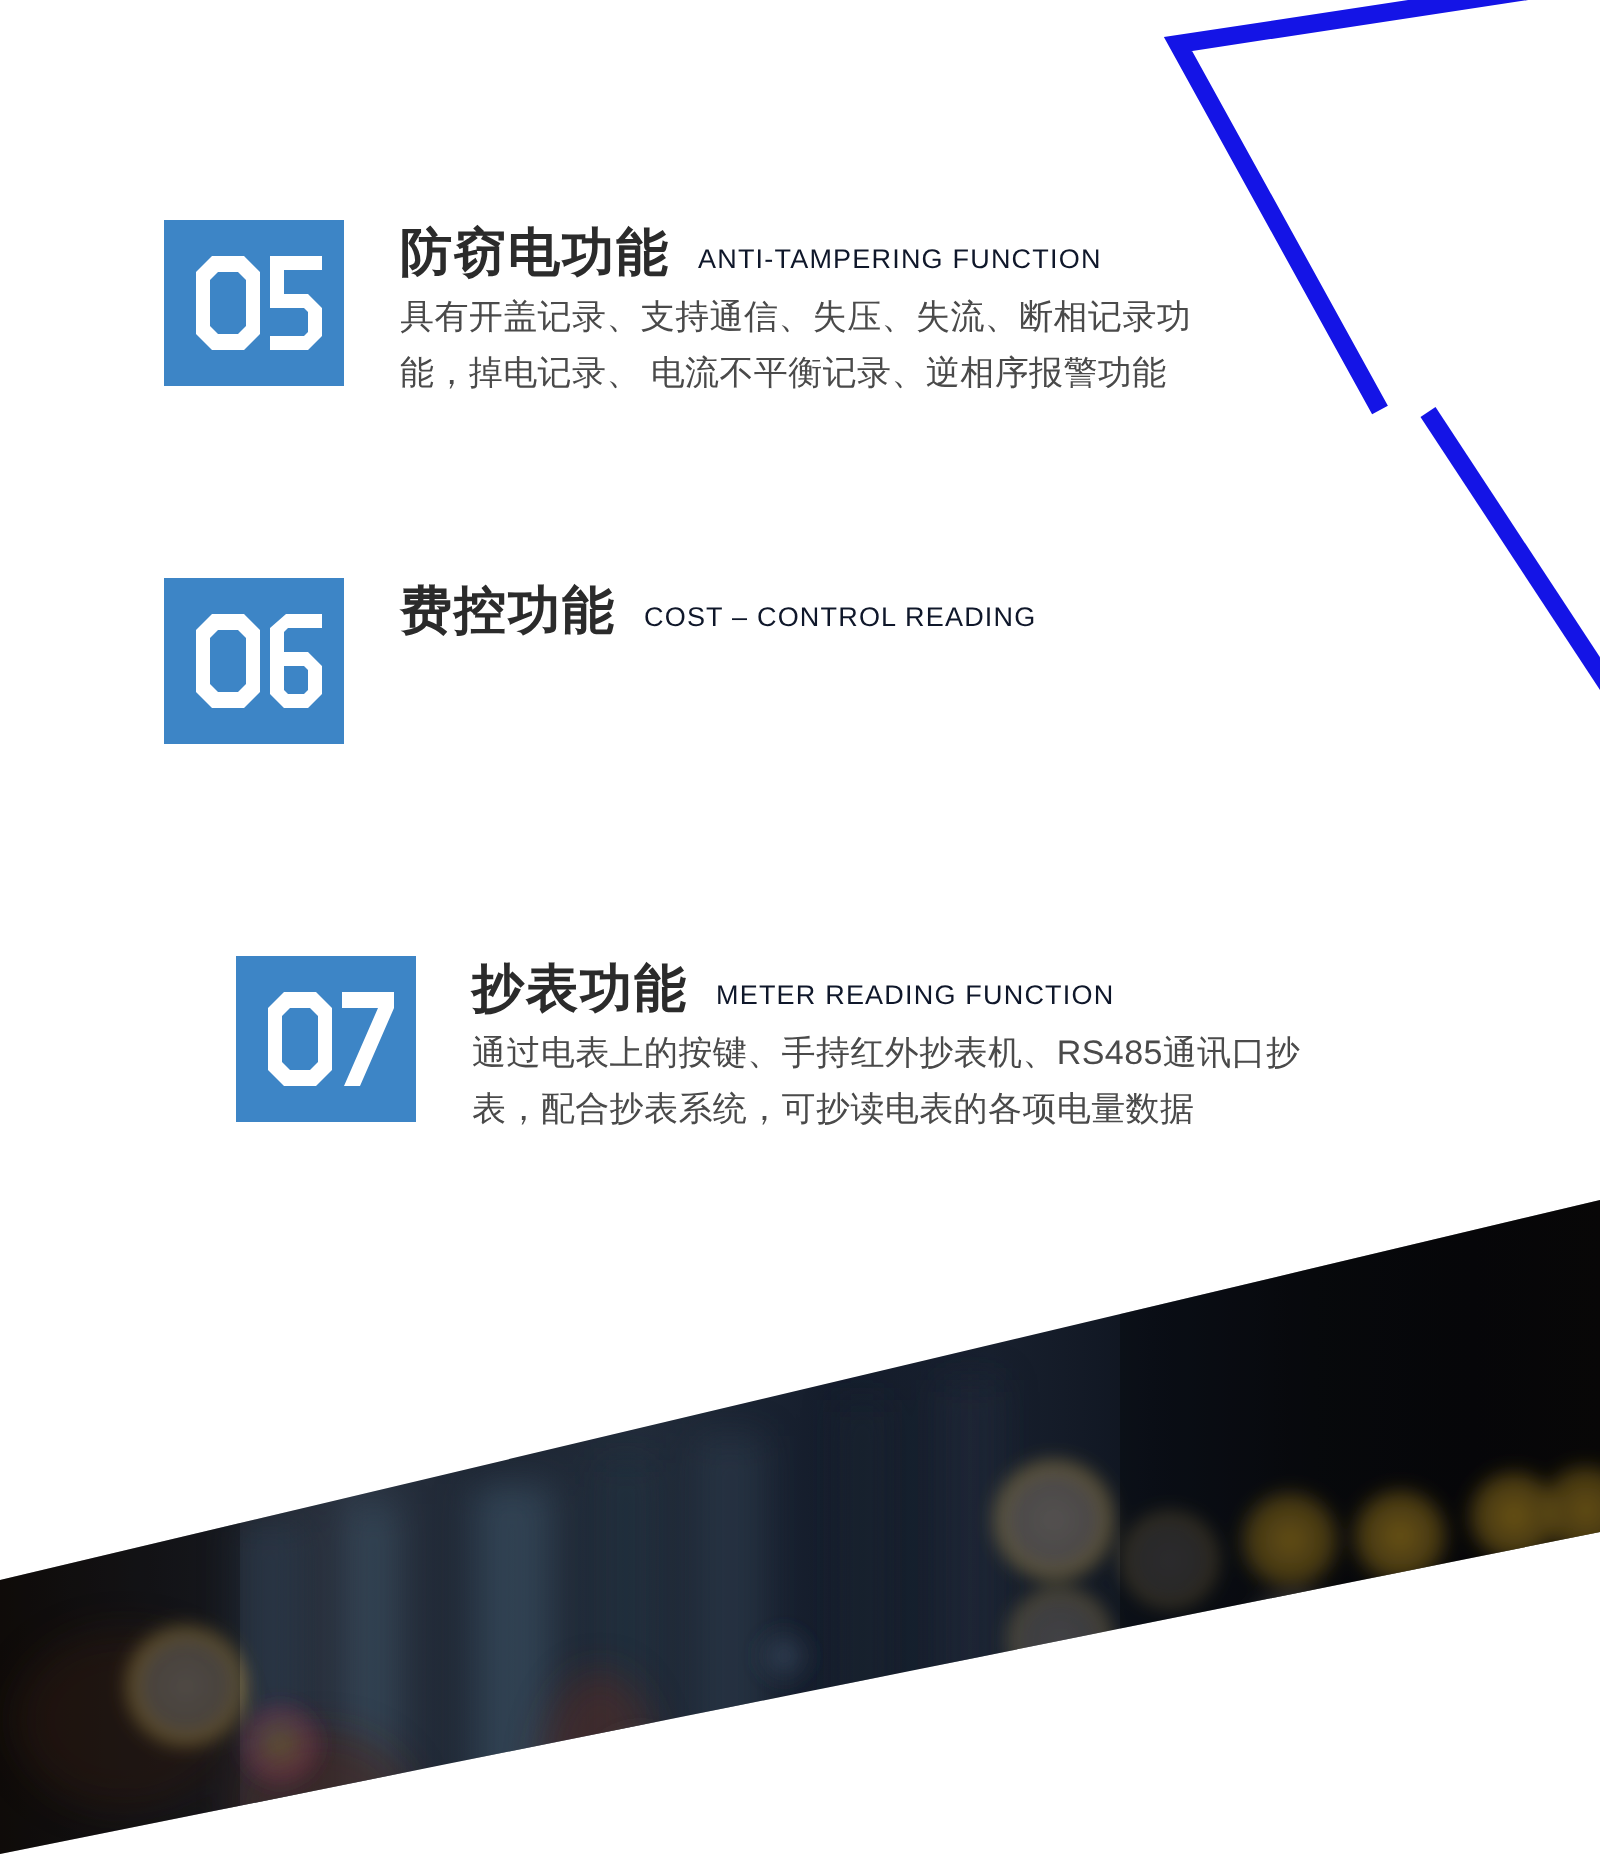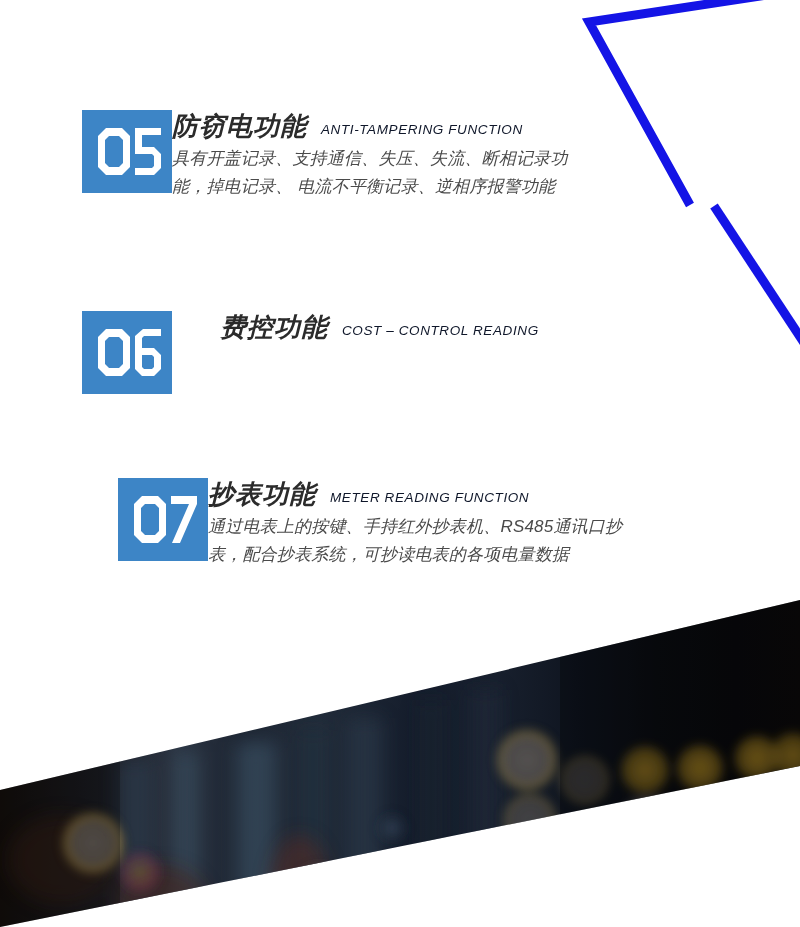--- a/index.html
+++ b/index.html
@@ -52,22 +52,22 @@
   .num-box svg {
     position: absolute;
     left: 0;
     top: 0;
     width: 90px;
     height: 83px;
     display: block;
   }
 
   .feature-body {
+    margin-left: 28px;
     padding-top: 2px;
-    font-style: italic;
   }
 
   .title-row {
     display: flex;
     align-items: baseline;
     white-space: nowrap;
     margin-bottom: 4px;
   }
 
   .title-cn {
@@ -234,21 +234,21 @@
     <div class="feature-body">
       <div class="title-row">
         <span class="title-cn">防窃电功能</span>
         <span class="title-en">ANTI-TAMPERING FUNCTION</span>
       </div>
       <div class="desc">具有开盖记录、支持通信、失压、失流、断相记录功
 能，掉电记录、 电流不平衡记录、逆相序报警功能</div>
     </div>
   </div>
 
-  <div class="feature" style="left:82px; top:311px;gap:48px;">
+  <div class="feature" style="left:82px; top:289px;">
     <div class="num-box">
       <svg viewBox="0 0 90 83" xmlns="http://www.w3.org/2000/svg">
 
         <path d="M16 26 L24 18 L40 18 L48 26 L48 57 L40 65 L24 65 L16 57 Z
                  M23 30 L23 53 L27 57 L37 57 L41 53 L41 30 L37 26 L27 26 Z" fill="#ffffff" fill-rule="evenodd"></path>
 
         <path d="M61 18 L79 18 L79 25 L62 25 L60 27 L60 37 L72 37 L79 44 L79 58 L72 65 L60 65 L53 58 L53 25 Z
                  M60 44 L60 56 L62 58 L70 58 L72 56 L72 46 L70 44 Z" fill="#ffffff" fill-rule="evenodd"></path>
       </svg>
     </div>

